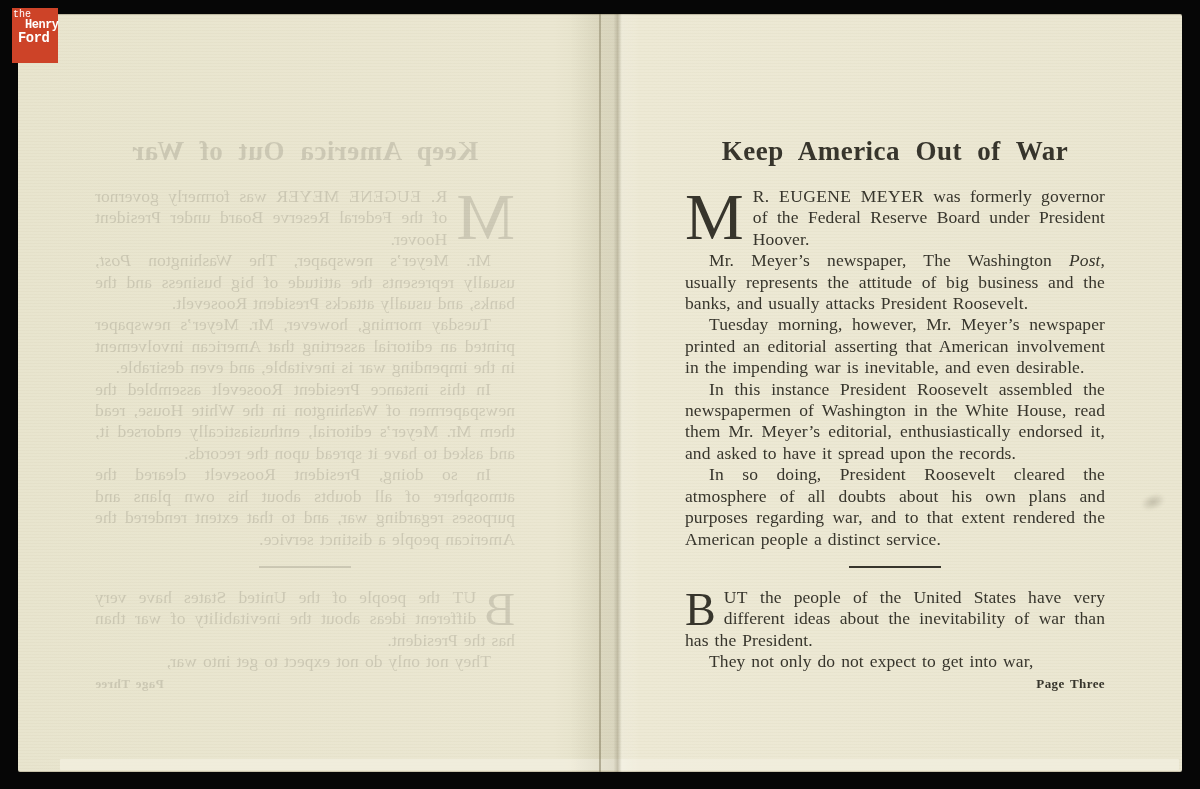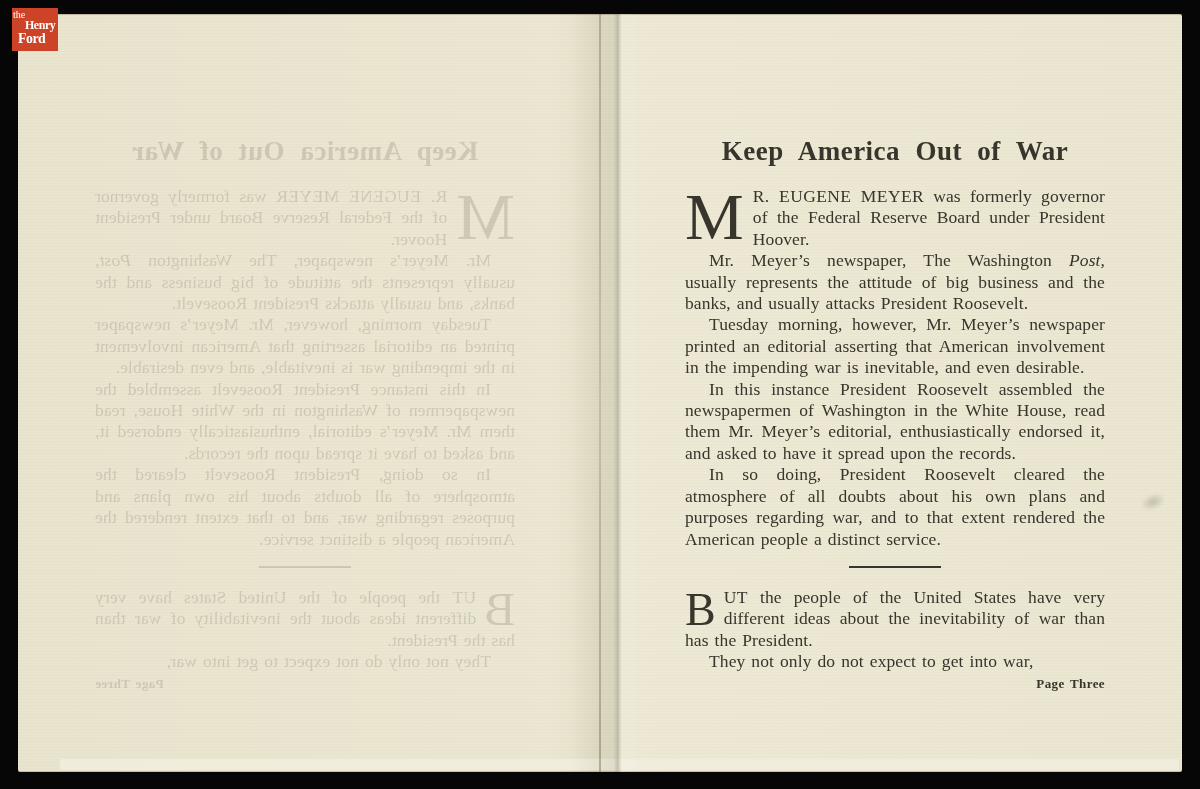--- a/index.html
+++ b/index.html
@@ -87,24 +87,24 @@
   
   .page-left-ghost{
     position:absolute;left:0;top:0;width:582px;height:758px;
     transform:scaleX(-1);
     opacity:0.16;
     filter:blur(0.7px) sepia(0.35);
     pointer-events:none;
   }
   
   .logo{
-    position:absolute;left:12px;top:8px;width:46px;height:43px;
+    position:absolute;left:12px;top:8px;width:46px;height:55px;
     background:var(--logo_red);
     color:var(--logo_text);
-    font-family:Liberation Serif, serif;
+    font-family:Liberation Mono, monospace;
   }
   .logo-the{
     position:absolute;top:2px;left:1px;font-size:10px;line-height:10px;
   }
   .logo-henry{
     position:absolute;top:10px;left:13px;font-size:13px;line-height:13px;
     font-weight:bold;letter-spacing:-0.5px;transform:scaleX(0.92);transform-origin:left;
   }
   .logo-ford{
     position:absolute;top:23px;left:6px;font-size:15px;line-height:15px;

